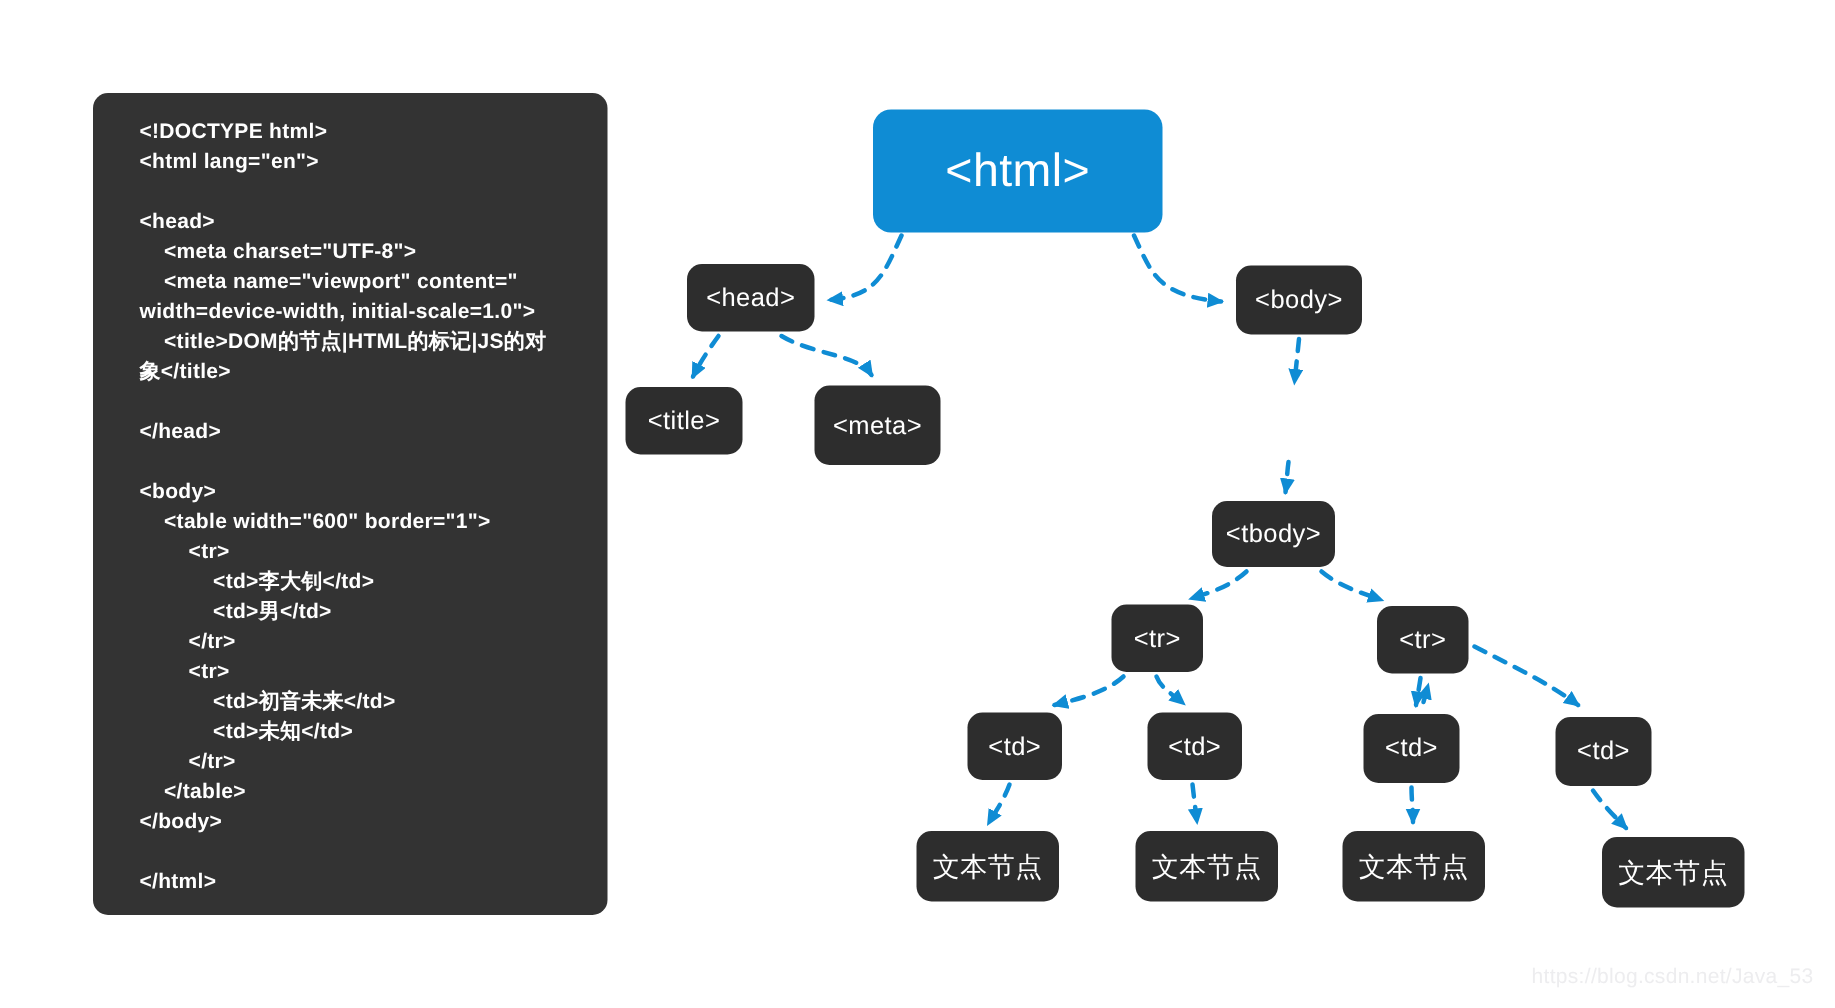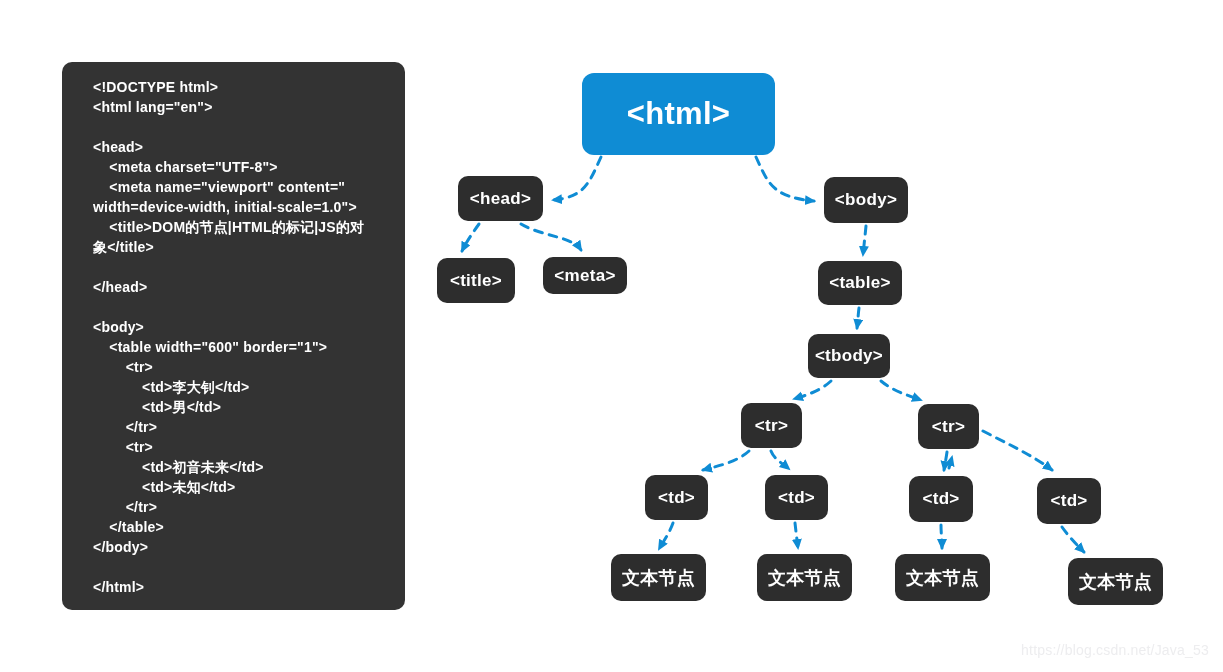--- a/index.html
+++ b/index.html
@@ -36,30 +36,30 @@
   
   .node {
     position: absolute;
     box-sizing: border-box;
     background: #2d2d2d;
     color: #ffffff;
     border-radius: 10px;
     display: flex;
     align-items: center;
     justify-content: center;
-    font-weight: bold;
+    font-weight: normal;
     font-size: 17px;
     letter-spacing: 0.3px;
   }
   .n-html  { left: 582px; top: 73px;  width: 193px; height: 82px;
              background: #0f8cd4; border-radius: 12px; font-size: 31px; }
   .n-head  { left: 458px; top: 176px; width: 85px;  height: 45px; }
   .n-body  { left: 824px; top: 177px; width: 84px;  height: 46px; }
-  .n-title { left: 417px; top: 258px; width: 78px;  height: 45px; margin-left: 20px; }
-  .n-meta  { left: 543px; top: 257px; width: 84px;  height: 37px; }
+  .n-title { left: 417px; top: 258px; width: 78px;  height: 45px; }
+  .n-meta  { left: 543px; top: 257px; width: 84px;  height: 53px; }
   .n-table { left: 818px; top: 261px; width: 84px;  height: 44px; }
   .n-tbody { left: 808px; top: 334px; width: 82px;  height: 44px; }
   .n-tr1   { left: 741px; top: 403px; width: 61px;  height: 45px; }
   .n-tr2   { left: 918px; top: 404px; width: 61px;  height: 45px; }
   .n-td1   { left: 645px; top: 475px; width: 63px;  height: 45px; }
   .n-td2   { left: 765px; top: 475px; width: 63px;  height: 45px; }
   .n-td3   { left: 909px; top: 476px; width: 64px;  height: 46px; }
   .n-td4   { left: 1037px; top: 478px; width: 64px; height: 46px; }
   .n-text1 { left: 611px; top: 554px; width: 95px;  height: 47px; font-size: 18px; }
   .n-text2 { left: 757px; top: 554px; width: 95px;  height: 47px; font-size: 18px; }
@@ -148,21 +148,20 @@
     <path class="edge" marker-end="url(#ah)" d="M 795 523 C 796 532, 797 540, 798 548"></path>
     <path class="edge" marker-end="url(#ah)" d="M 941 525 C 941 533, 942 540, 942 548"></path>
     <path class="edge" marker-end="url(#ah)" d="M 1062 527 C 1069 537, 1077 545, 1084 552"></path>
   </svg>
 
   <div class="node n-html">&lt;html&gt;</div>
   <div class="node n-head">&lt;head&gt;</div>
   <div class="node n-body">&lt;body&gt;</div>
   <div class="node n-title">&lt;title&gt;</div>
   <div class="node n-meta">&lt;meta&gt;</div>
-  <div class="node n-table">&lt;table&gt;</div>
   <div class="node n-tbody">&lt;tbody&gt;</div>
   <div class="node n-tr1">&lt;tr&gt;</div>
   <div class="node n-tr2">&lt;tr&gt;</div>
   <div class="node n-td1">&lt;td&gt;</div>
   <div class="node n-td2">&lt;td&gt;</div>
   <div class="node n-td3">&lt;td&gt;</div>
   <div class="node n-td4">&lt;td&gt;</div>
   <div class="node n-text1">文本节点</div>
   <div class="node n-text2">文本节点</div>
   <div class="node n-text3">文本节点</div>

